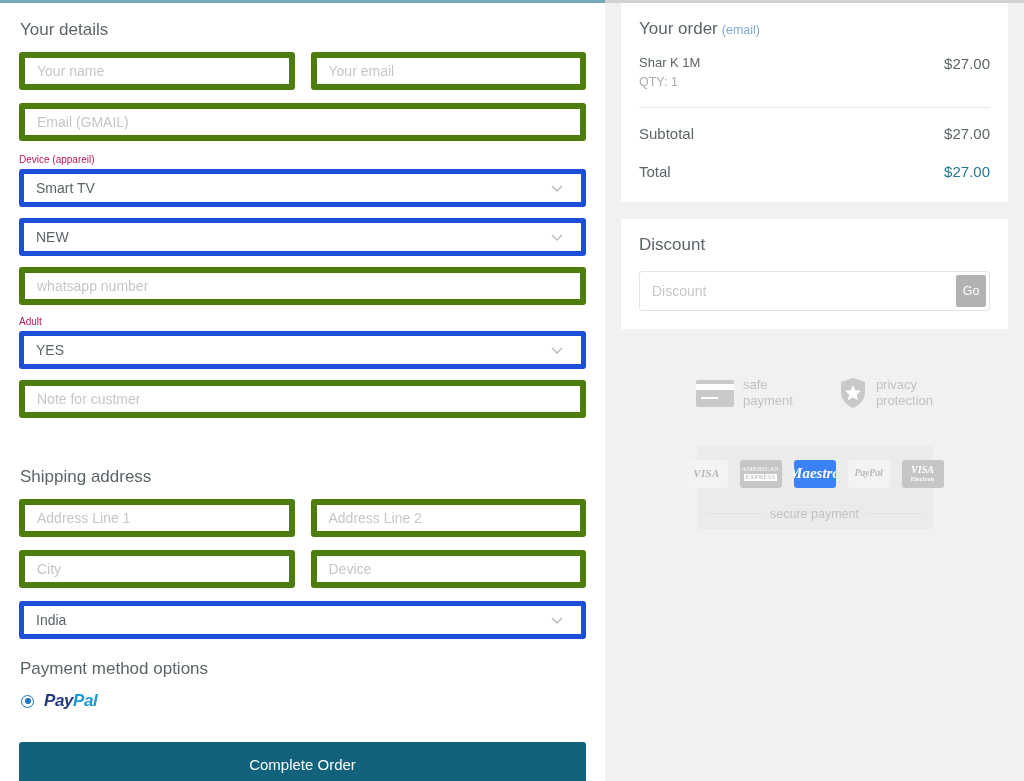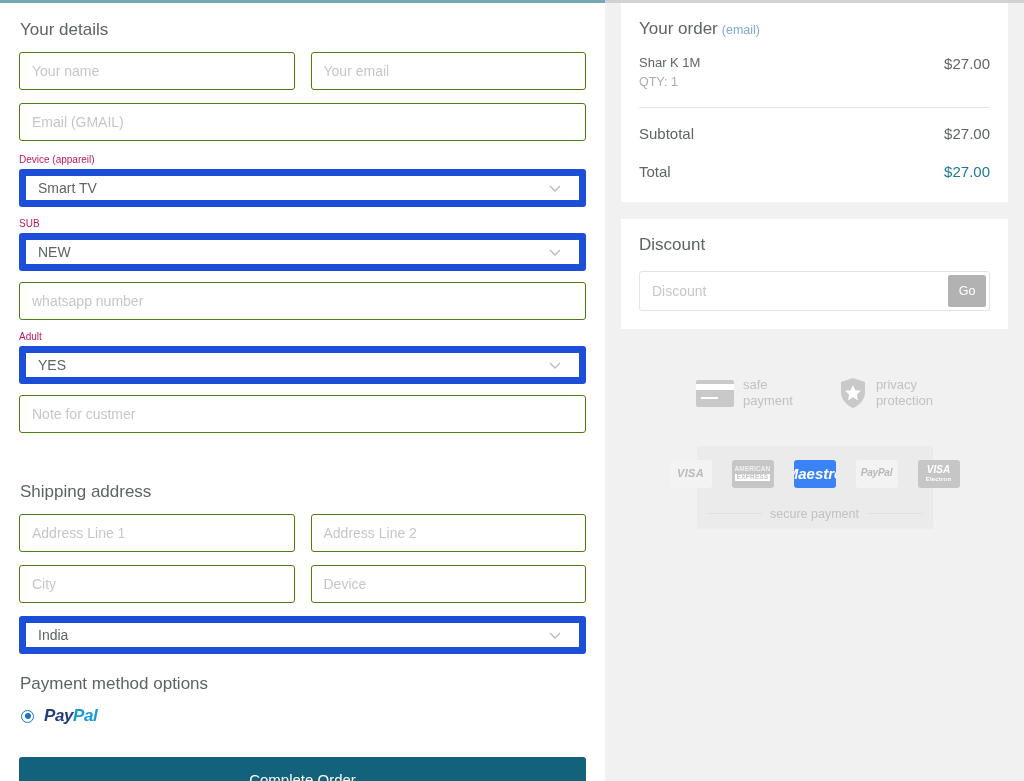--- a/index.html
+++ b/index.html
@@ -48,34 +48,34 @@
     display: flex;
     gap: 16px;
     margin-bottom: 13px;
   }
   .row > .ctrl { flex: 1; }
   .ctrl { margin-bottom: 13px; }
   .ctrl.tight { margin-bottom: 11px; }
 
   .input-box {
     height: 38px;
-    border: 1px solid #4d7c0f;
+    border: 6px solid #4d7c0f;
     border-radius: 3px;
     background: #fff;
     display: flex;
     align-items: center;
     padding: 0 12px;
     box-sizing: border-box;
     font-size: 14px;
     color: #c4c7c9;
   }
 
   .select-box {
     height: 38px;
-    border: 7px solid #1d4ed8;
+    border: 5px solid #1d4ed8;
     border-radius: 3px;
     background: #fff;
     display: flex;
     align-items: center;
     justify-content: space-between;
     padding: 0 12px 0 12px;
     box-sizing: border-box;
     font-size: 14px;
     color: #5c6568;
   }
@@ -209,21 +209,21 @@
   }
   .discount-input {
     flex: 1;
     display: flex;
     align-items: center;
     padding-left: 12px;
     font-size: 14px;
     color: #c4c7c9;
   }
   .go-btn {
-    width: 38px;
+    width: 30px;
     margin: 3px 3px 3px 0;
     background: #b2b2b2;
     color: #ffffff;
     font-size: 12.5px;
     display: flex;
     align-items: center;
     justify-content: center;
     border-radius: 2px;
     cursor: pointer;
     user-select: none;
@@ -275,22 +275,23 @@
     width: 236px;
     background: #ebebeb;
     padding: 14px 0 8px 0;
     border-radius: 2px;
     display: flex;
     flex-direction: column;
     align-items: center;
   }
   .cards-row {
     display: flex;
-    gap: 20px;
+    gap: 12px;
     justify-content: space-between;
+    font-family: Liberation Serif, serif;
   }
   .card-logo {
     width: 42px;
     height: 28px;
     border-radius: 3px;
     display: flex;
     flex-direction: column;
     align-items: center;
     justify-content: center;
     font-size: 9px;
@@ -345,21 +346,20 @@
         <span>Smart TV</span>
         <span class="chev">
           <svg width="16" height="16" viewBox="0 0 16 16">
               <polyline points="3,6 8,11 13,6" fill="none" stroke="#b9bcbe" stroke-width="1.4"></polyline>
             </svg>
         </span>
       </div>
     </div>
 
     <div class="ctrl tight">
-      <label class="field-label">SUB</label>
       <div class="select-box">
         <span>NEW</span>
         <span class="chev">
           <svg width="16" height="16" viewBox="0 0 16 16">
               <polyline points="3,6 8,11 13,6" fill="none" stroke="#b9bcbe" stroke-width="1.4"></polyline>
             </svg>
         </span>
       </div>
     </div>
 

